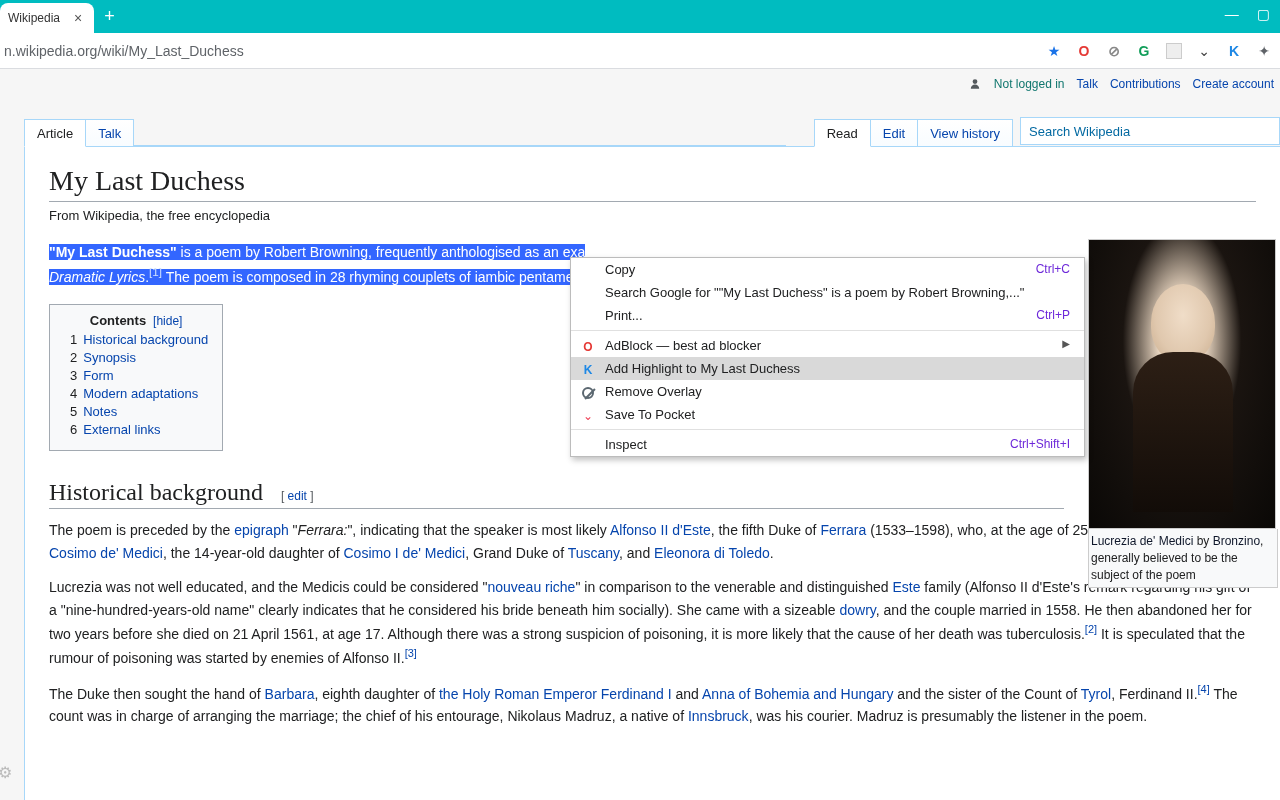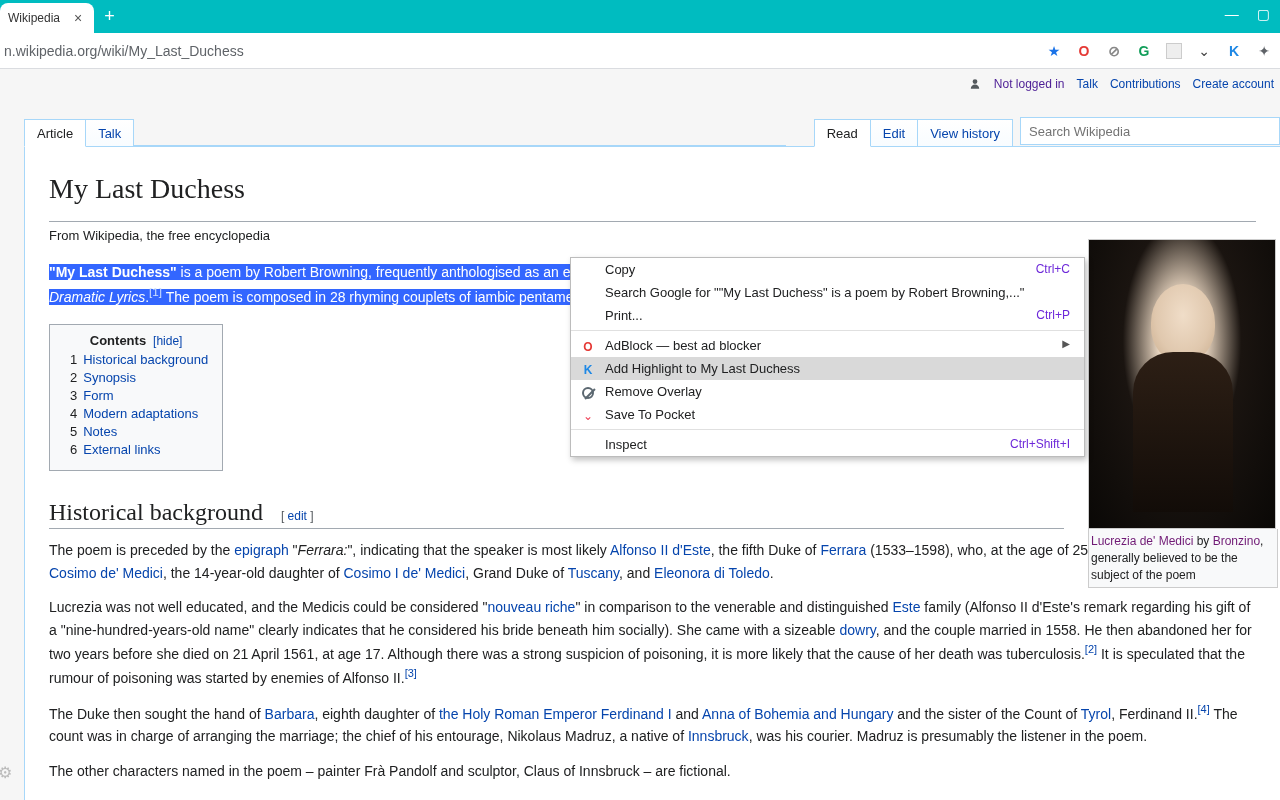--- a/index.html
+++ b/index.html
@@ -64,21 +64,21 @@
   .puzzle { color:#5f6368; }
 
   
   .wiki-area { position: relative; background: #f6f6f6; height: 731px; }
   .personal-bar {
     position: absolute; right: 6px; top: 8px;
     font-size: 12px;
     display: flex; gap: 12px; align-items: center;
   }
   .personal-bar a { color: #0645ad; text-decoration: none; }
-  .notlogged { color: #4c1d95; display:flex; align-items:center; gap:13px;}
+  .notlogged { color: #0f766e; display:flex; align-items:center; gap:13px;}
   .notlogged svg { width:12px; height:12px; fill:#54595d; }
 
   .page-tabs {
     position: absolute; top: 48px; left: 24px; right: 0;
     display: flex; align-items: flex-end;
     border-bottom: 1px solid #a7d7f9;
     height: 30px;
   }
   .ptab {
     padding: 6px 12px 5px;
@@ -111,23 +111,23 @@
     left: 24px; right: 0; top: 78px; bottom: 0;
     background: #fff;
     border-left: 1px solid #a7d7f9;
     padding: 18px 24px 0 24px;
     overflow: hidden;
   }
   h1.firstHeading {
     font-family: "Linux Libertine", Georgia, Times, serif;
     font-weight: normal;
     font-size: 28px;
-    margin: 8px 0 2px 0;
+    margin: 0 0 2px 0;
     border-bottom: 1px solid #a2a9b1;
-    padding-bottom: 16px;
+    padding-bottom: 4px;
   }
   .siteSub { font-size: 13px; color:#202122; margin: 6px 0 18px 0; }
 
   .lead-para { font-size: 14px; line-height: 1.6; width: 1010px; }
   .highlight {
     background: #3366ff;
     color: #fff;
   }
   .highlight b { color:#fff; }
   .highlight a, .highlight sup { color: #cfe0ff; }
@@ -187,21 +187,21 @@
   }
   .portrait::after{
     content:"";
     position:absolute;
     left: 44px; top: 112px;
     width: 100px; height: 160px;
     background: linear-gradient(#2d1f15, #120c08);
     border-radius: 40px 40px 0 0;
   }
   .caption { padding: 4px 2px; line-height:1.4; color:#202122; background:#f8f9fa; border:1px solid #ccc; border-top:none;}
-  .caption a { color:#701a75; text-decoration:none; }
+  .caption a { color:#0f172a; text-decoration:none; }
 
   
   .ctx {
     position: absolute;
     left: 570px; top: 257px;
     width: 515px;
     background: #fff;
     border: 1px solid #bcbcbc;
     box-shadow: 2px 3px 6px rgba(0,0,0,0.25);
     font-size: 13px;
@@ -281,21 +281,21 @@
 
   <div class="page-tabs">
     <div class="ptab active">Article</div>
     <div class="ptab">Talk</div>
     <div class="ptab-spacer"></div>
     <div class="right-tabs">
       <div class="ptab active">Read</div>
       <div class="ptab">Edit</div>
       <div class="ptab">View history</div>
       <div class="search-box">
-        <span style="color:#737373">Search Wikipedia</span>
+        <span style="color:#0369a1">Search Wikipedia</span>
       </div>
     </div>
   </div>
 
   <div class="content">
     <h1 class="firstHeading">My Last Duchess</h1>
     <div class="siteSub">From Wikipedia, the free encyclopedia</div>
 
     <div class="lead-para">
       <span class="highlight"><b>"My Last Duchess"</b><span> is a poem by Robert Browning, frequently anthologised as an exa</span></span><span class="highlight" style="opacity:0.0">mple of the dramatic monologue. It first appeared in 1842 in Browning's </span><span class="highlight"><i>Dramatic Lyrics</i><span>.</span><sup>[1]</sup><span> The poem is composed in 28 rhyming couplets of iambic pentameter.</span></span>
@@ -327,23 +327,20 @@
     </p>
 
     <p class="body-p">
       <span>Lucrezia was not well educated, and the Medicis could be considered "</span><a class="wl">nouveau riche</a><span>" in comparison to the venerable and distinguished </span><a class="wl">Este</a><span> family (Alfonso II d'Este's remark regarding his gift of a "nine-hundred-years-old name" clearly indicates that he considered his bride beneath him socially). She came with a sizeable </span><a class="wl">dowry</a><span>, and the couple married in 1558. He then abandoned her for two years before she died on 21 April 1561, at age 17. Although there was a strong suspicion of poisoning, it is more likely that the cause of her death was tuberculosis.</span><sup class="ref">[2]</sup><span> It is speculated that the rumour of poisoning was started by enemies of Alfonso II.</span><sup class="ref">[3]</sup>
     </p>
 
     <p class="body-p">
       <span>The Duke then sought the hand of </span><a class="wl">Barbara</a><span>, eighth daughter of </span><a class="wl">the Holy Roman Emperor Ferdinand I</a><span> and </span><a class="wl">Anna of Bohemia and Hungary</a><span> and the sister of the Count of </span><a class="wl">Tyrol</a><span>, Ferdinand II.</span><sup class="ref">[4]</sup><span> The count was in charge of arranging the marriage; the chief of his entourage, Nikolaus Madruz, a native of </span><a class="wl">Innsbruck</a><span>, was his courier. Madruz is presumably the listener in the poem.</span>
     </p>
 
-    <p class="body-p">
-      <span>The other characters named in the poem – painter Frà Pandolf and sculptor, Claus of Innsbruck – are fictional.</span>
-    </p>
 
     
 
     
     <div class="infobox">
       <div class="portrait"></div>
       <div class="caption">
         <a>Lucrezia de' Medici</a><span> by </span><a>Bronzino</a><span>, generally believed to be the subject of the poem</span>
       </div>
     </div>

